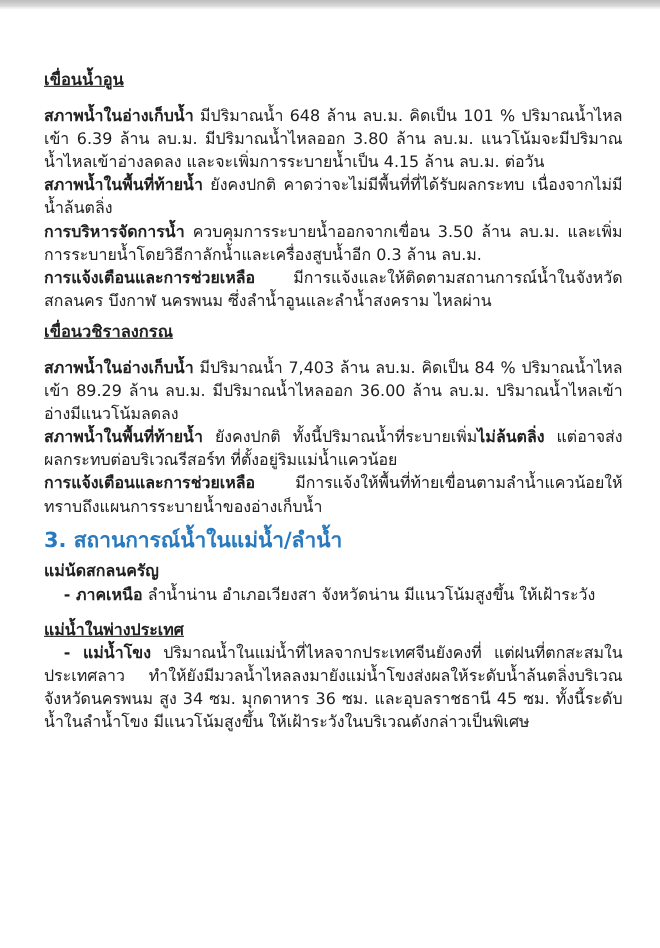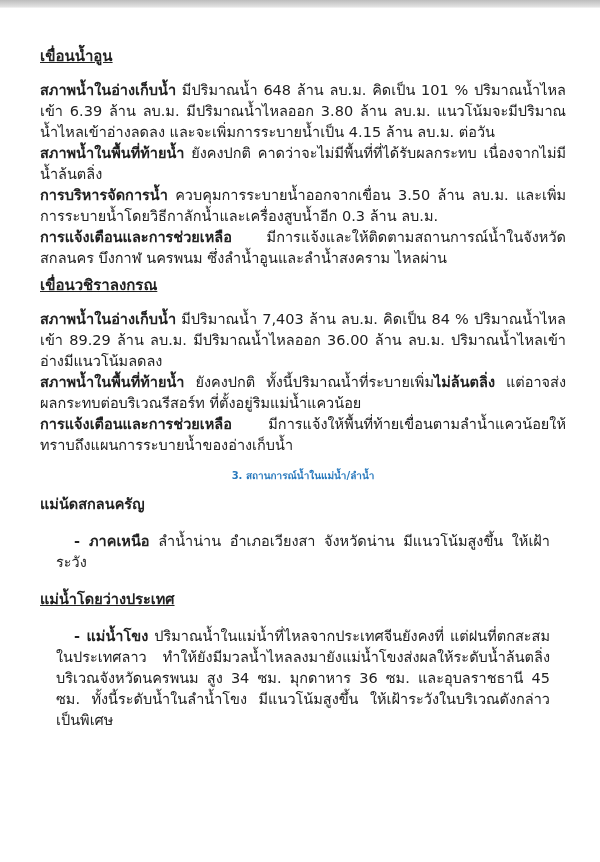--- a/index.html
+++ b/index.html
@@ -18,57 +18,57 @@
   .top-edge {
     position: absolute;
     top: 0; left: 0; right: 0;
     height: 7px;
     background: linear-gradient(#bdbdbd, #e3e3e3);
     border-bottom: 1px solid #efefef;
   }
   .doc-content {
     position: absolute;
     top: 0; left: 0; right: 0; bottom: 0;
-    padding: 40px 34px 0 40px;
+    padding: 56px 34px 0 40px;
     color: #212121;
     font-size: 14.5px;
     line-height: 21px;
     text-align: justify;
   }
   .dam-heading {
     font-size: 15px;
     font-weight: bold;
     text-decoration: underline;
     margin: 6px 0 13px 0;
     text-align: left;
   }
   .para {
     margin: 0;
   }
   .para b, .bullet b {
     font-weight: bold;
   }
   .section-heading-blue {
     color: #2879bd;
-    font-size: 10px;
+    font-size: 19px;
     font-weight: bold;
     margin: 9px 0 8px 0;
-    text-align: center;
+    text-align: left;
   }
   .sub-heading {
     font-weight: bold;
     margin: 0;
     text-align: left;
   }
   .sub-heading.underlined {
     text-decoration: underline;
     margin-top: 11px;
   }
   .bullet {
-    margin: 16px;
+    margin: 0;
     text-indent: 18px;
   }
 </style>
 </head>
 <body>
 
 <div class="viewport">
   <div class="top-edge"></div>
 
   <div class="doc-content">
@@ -87,18 +87,18 @@
       <p class="para"><b>สภาพน้ำในพื้นที่ท้ายน้ำ</b> <span>ยังคงปกติ ทั้งนี้ปริมาณน้ำที่ระบายเพิ่ม</span><b>ไม่ล้นตลิ่ง</b><span> แต่อาจส่งผลกระทบต่อบริเวณรีสอร์ท ที่ตั้งอยู่ริมแม่น้ำแควน้อย</span></p>
       <p class="para"><b>การแจ้งเตือนและการช่วยเหลือ</b> <span>มีการแจ้งให้พื้นที่ท้ายเขื่อนตามลำน้ำแควน้อยให้ทราบถึงแผนการระบายน้ำของอ่างเก็บน้ำ</span></p>
     </div>
 
     <div>
       <p class="section-heading-blue">3. สถานการณ์น้ำในแม่น้ำ/ลำน้ำ</p>
 
       <p class="sub-heading">แม่น้ดสกลนครัญ</p>
       <p class="bullet"><b>- ภาคเหนือ</b> <span>ลำน้ำน่าน อำเภอเวียงสา จังหวัดน่าน มีแนวโน้มสูงขึ้น ให้เฝ้าระวัง</span></p>
 
-      <p class="sub-heading underlined">แม่น้ำโดยว่างประเทศ</p>
+      <p class="sub-heading underlined">แม่น้ำในพ่างประเทศ</p>
       <p class="bullet"><b>- แม่น้ำโขง</b> <span>ปริมาณน้ำในแม่น้ำที่ไหลจากประเทศจีนยังคงที่ แต่ฝนที่ตกสะสมในประเทศลาว ทำให้ยังมีมวลน้ำไหลลงมายังแม่น้ำโขงส่งผลให้ระดับน้ำล้นตลิ่งบริเวณจังหวัดนครพนม สูง 34 ซม. มุกดาหาร 36 ซม. และอุบลราชธานี 45 ซม. ทั้งนี้ระดับน้ำในลำน้ำโขง มีแนวโน้มสูงขึ้น ให้เฝ้าระวังในบริเวณดังกล่าวเป็นพิเศษ</span></p>
     </div>
 
   </div>
 </div>
 
 </body></html>

